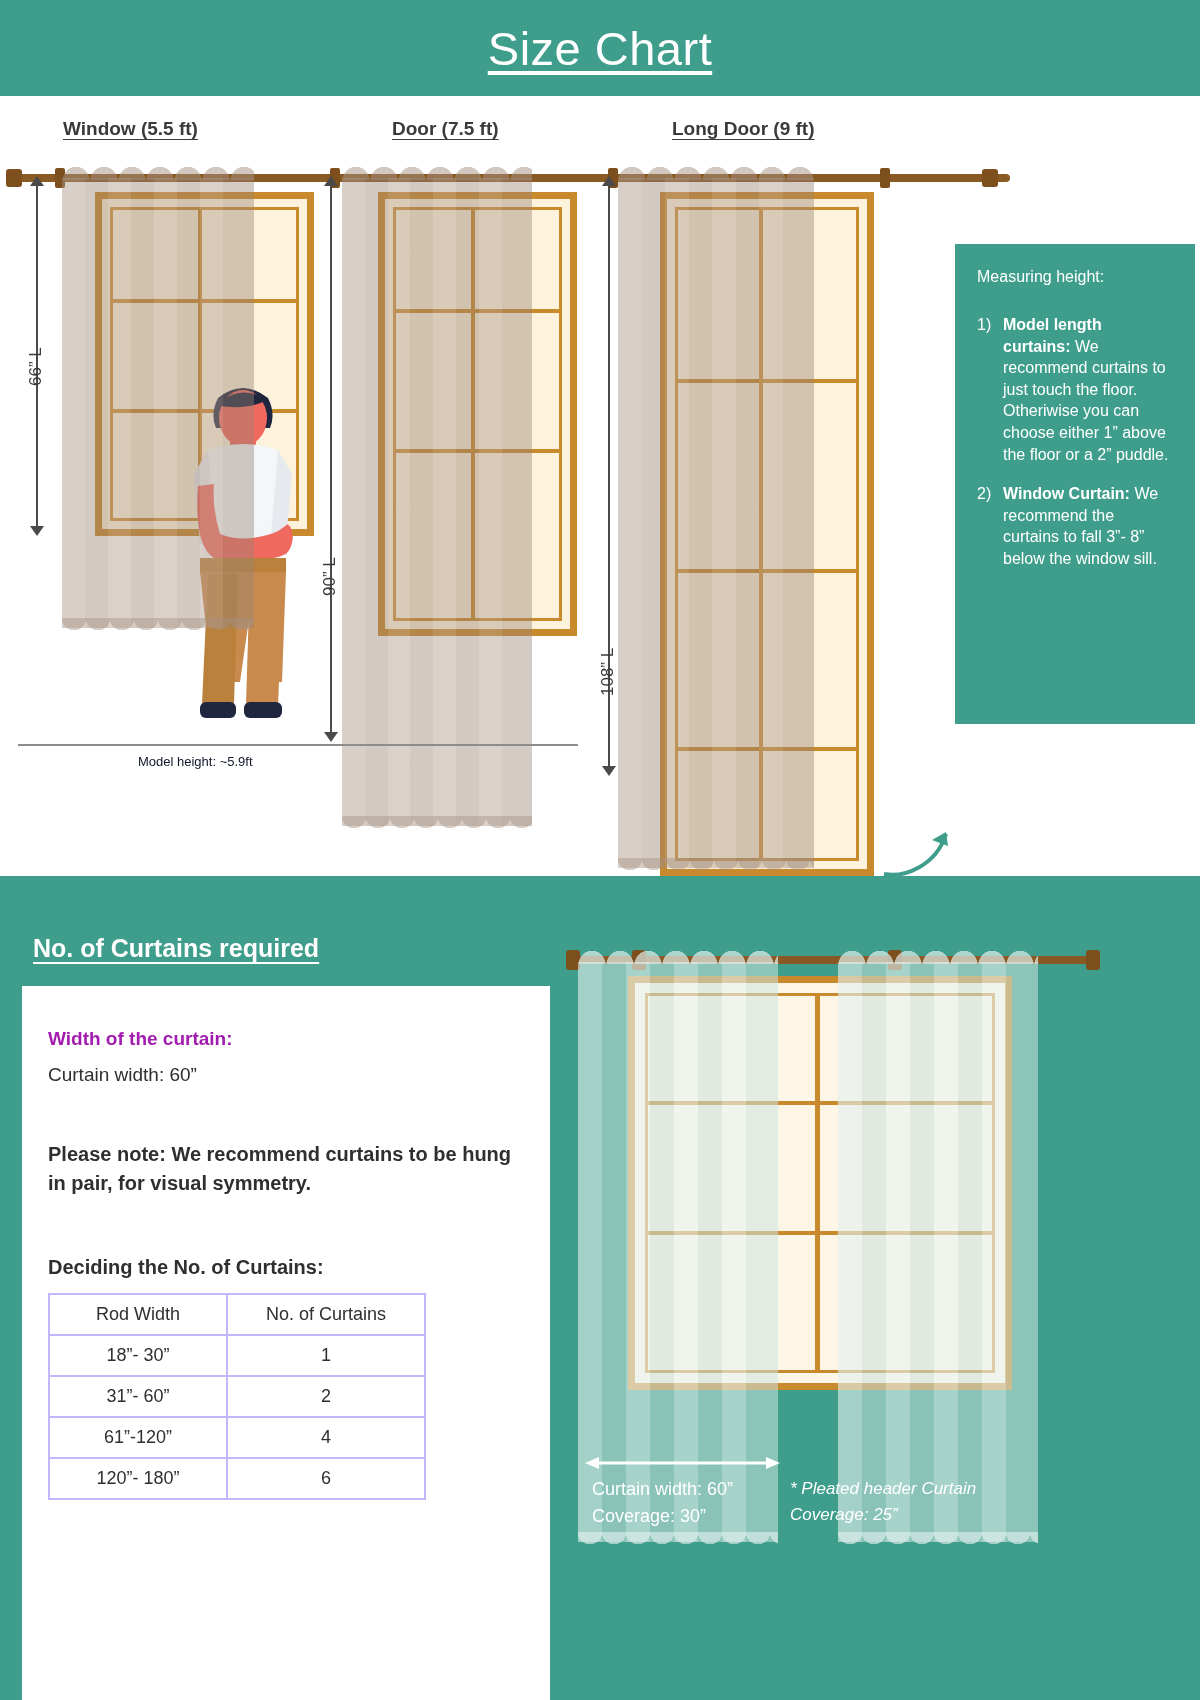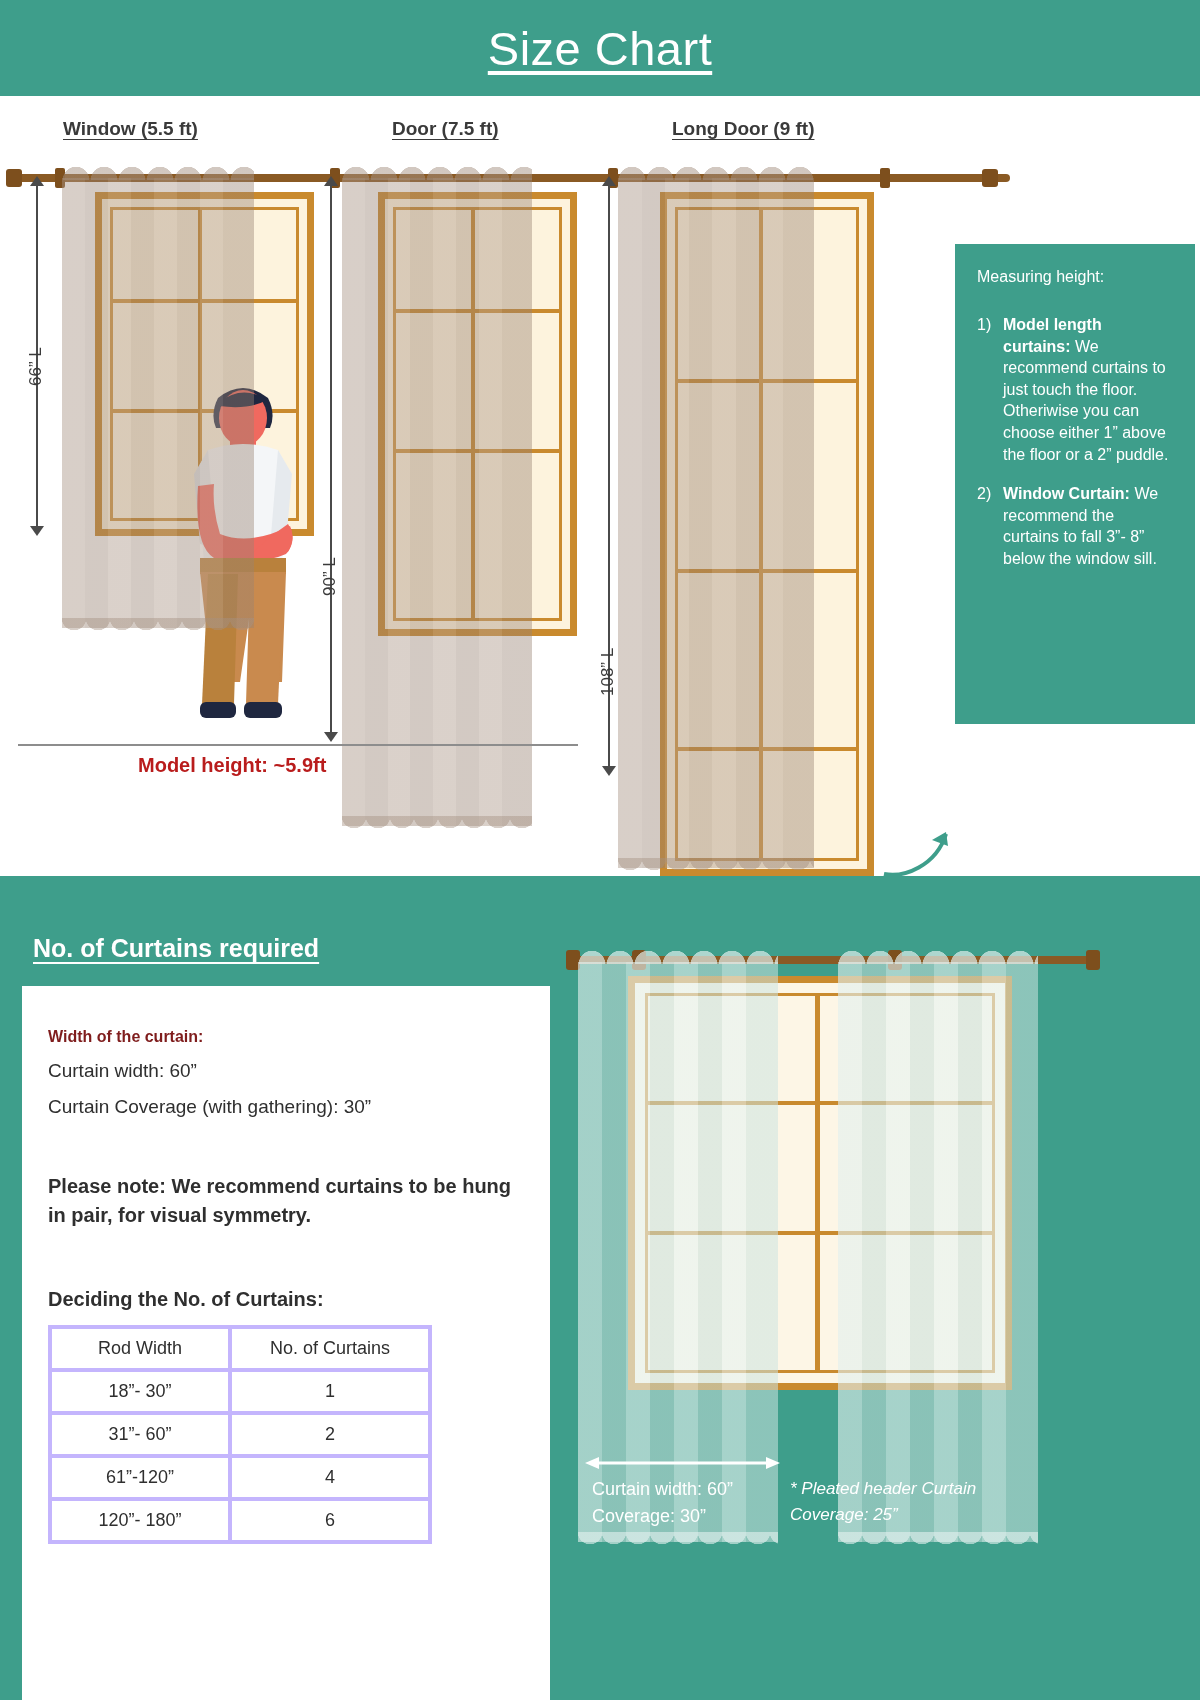--- a/index.html
+++ b/index.html
@@ -87,21 +87,21 @@
   .dimline{position:absolute;width:2px;background:#4a4a4a;}
   .dimarrow{position:absolute;width:0;height:0;border-left:7px solid transparent;border-right:7px solid transparent;}
   .dimarrow.up{border-bottom:10px solid #4a4a4a;}
   .dimarrow.down{border-top:10px solid #4a4a4a;}
   .dimtext{
     position:absolute;font-size:17px;color:#3a3a3a;
     transform:rotate(-90deg);transform-origin:left top;white-space:nowrap;
   }
 
   .floor{position:absolute;left:18px;top:648px;width:560px;height:2px;background:#8d8d8d;}
-  .model-caption{position:absolute;left:138px;top:658px;font-size:20px;color:#b91c1c;font-weight:bold;}
+  .model-caption{position:absolute;left:138px;top:658px;font-size:13px;color:#0f172a;}
 
   
   .note-box{
     position:absolute;left:955px;top:148px;width:240px;height:480px;
     background:#3e9e8b;color:#fff;padding:24px 22px;box-sizing:border-box;
   }
   .note-box .note-head{font-size:16px;margin-bottom:28px;}
   .note-item{display:flex;font-size:16px;line-height:1.35;margin-bottom:18px;}
   .note-num{width:26px;flex:0 0 26px;}
   .note-body b{font-weight:bold;}
@@ -111,28 +111,28 @@
   
   .bottom-panel{position:absolute;left:0;top:876px;width:1200px;height:824px;background:#3e9e8b;}
   .bp-title{
     position:absolute;left:33px;top:58px;color:#fff;font-size:25px;font-weight:bold;
     text-decoration:underline;text-underline-offset:5px;
   }
   .white-card{
     position:absolute;left:22px;top:110px;width:528px;height:714px;background:#fff;
     padding:42px 26px 0 26px;box-sizing:border-box;
   }
-  .wc-h{font-size:16px;font-weight:bold;color:#7f1d1d;margin:0 0 14px 0;}
+  .wc-h{font-size:19px;font-weight:bold;color:#a21caf;margin:0 0 14px 0;}
   .wc-l{font-size:19px;color:#2f2f2f;margin:0 0 14px 0;}
   .wc-note{font-size:20px;font-weight:bold;color:#2f2f2f;line-height:1.45;margin:54px 0 0 0;}
   .wc-h2{font-size:20px;font-weight:bold;color:#2f2f2f;margin:58px 0 14px 0;}
 
   table.rodtbl{border-collapse:collapse;font-size:18px;color:#2f2f2f;}
   table.rodtbl th, table.rodtbl td{
-    border:4px solid #c4b5fd;padding:9px 14px;text-align:center;font-weight:normal;
+    border:2px solid #c4b5fd;padding:9px 14px;text-align:center;font-weight:normal;
   }
   table.rodtbl th:first-child, table.rodtbl td:first-child{width:148px;}
   table.rodtbl th:last-child, table.rodtbl td:last-child{width:168px;}
   .b-rod{position:absolute;left:570px;top:80px;width:530px;height:8px;background:#8a5a24;border-radius:4px;}
   .b-rodcap{position:absolute;top:74px;width:14px;height:20px;background:#7d4f1d;border-radius:3px;}
   .b-frame{position:absolute;left:628px;top:100px;width:370px;height:400px;border:7px solid #c98a2e;background:#fdf6e6;}
   .b-inner{position:absolute;border:3px solid #c98a2e;}
   .b-mull-v{position:absolute;background:#c98a2e;width:5px;}
   .b-mull-h{position:absolute;background:#c98a2e;height:4px;}
   .b-curtain{
@@ -285,21 +285,20 @@
     </svg>
   </div>
 
   <div class="bottom-panel">
 
     <div class="bp-title">No. of Curtains required</div>
 
     <div class="white-card">
       <p class="wc-h">Width of the curtain:</p>
       <p class="wc-l">Curtain width: 60”</p>
-      <p class="wc-l">Curtain Coverage (with gathering): 30”</p>
 
       <p class="wc-note">Please note: We recommend curtains to be hung in pair, for visual symmetry.</p>
 
       <p class="wc-h2">Deciding the No. of Curtains:</p>
 
       <table class="rodtbl">
         <thead>
           <tr>
             <th>Rod Width</th>
             <th>No. of Curtains</th>

